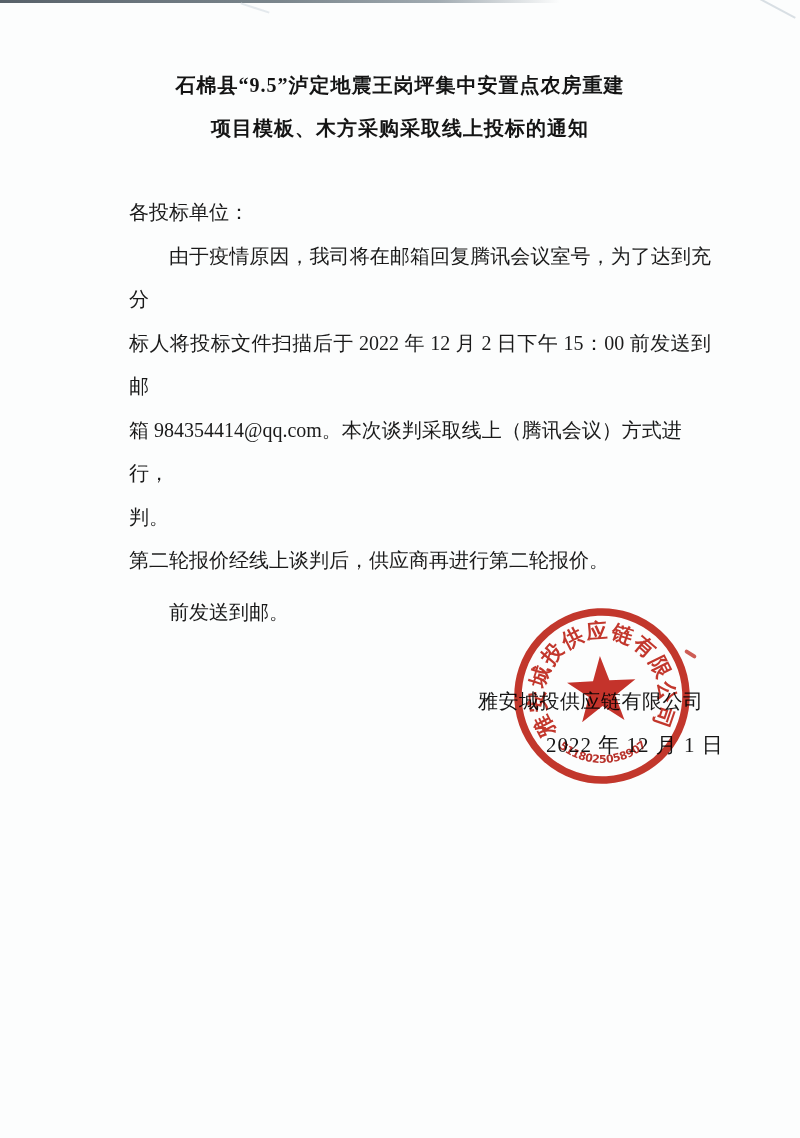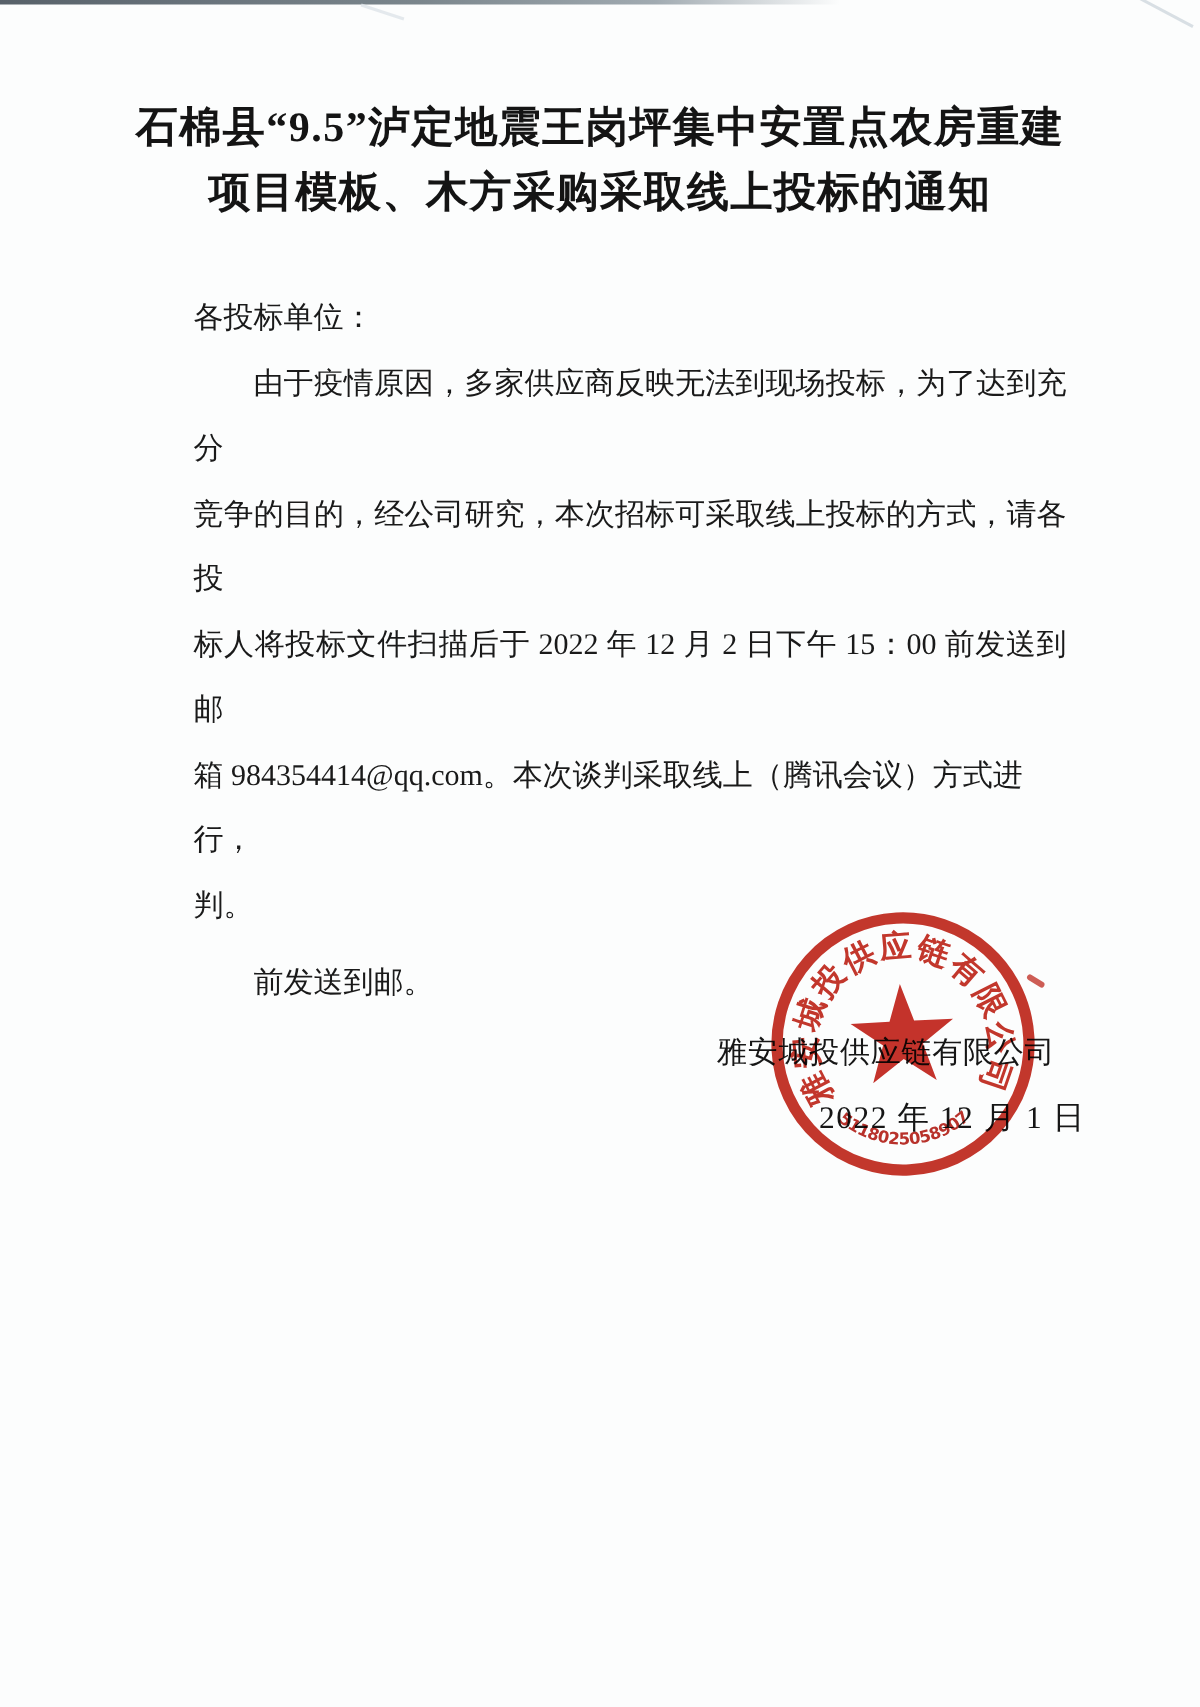--- a/index.html
+++ b/index.html
@@ -23,21 +23,21 @@
     background:#c9d2d8;opacity:.7;transform:rotate(28deg);
   }
   .streak2{
     position:absolute;left:240px;top:7px;width:30px;height:2px;
     background:#dde4e8;opacity:.8;transform:rotate(18deg);
   }
   
   .title{
     position:absolute;top:64px;left:60px;right:60px;
     text-align:center;font-weight:bold;
-    font-size:28px;line-height:43px;letter-spacing:1px;
+    font-size:20px;line-height:43px;letter-spacing:1px;
     color:#141414;
   }
   
   .body{
     position:absolute;top:191px;left:111px;width:582px;
     font-size:20px;line-height:43.5px;
     color:#1a1a1a;
     margin-left:18px;
   }
   .line{white-space:normal;}
@@ -74,25 +74,25 @@
   <div class="streak1"></div>
   <div class="streak2"></div>
 
   <div class="title">
     <div>石棉县“9.5”泸定地震王岗坪集中安置点农房重建</div>
     <div>项目模板、木方采购采取线上投标的通知</div>
   </div>
 
   <div class="body">
     <div class="line">各投标单位：</div>
-    <div class="line jline indent">由于疫情原因，多家供应商反映无法到现场投标，为了达到充分</div>
-    <div class="line jline">竞争的目的，经公司研究，本次招标可采取线上投标的方式，请各投</div>
+    <div class="line jline indent">由于疫情原因，我司将在邮箱回复腾讯会议室号，为了达到充分</div>
     <div class="line jline">标人将投标文件扫描后于 2022 年 12 月 2 日下午 15：00 前发送到邮</div>
     <div class="line">箱 984354414@qq.com。本次谈判采取线上（腾讯会议）方式进行，</div>
     <div class="line">判。</div>
+    <div class="line">第二轮报价经线上谈判后，供应商再进行第二轮报价。</div>
     <div class="line indent p3">前发送到邮。</div>
   </div>
 
   <div class="sig-company">雅安城投供应链有限公司</div>
   <div class="sig-date">2022 年 12 月 1 日</div>
 
   <svg class="seal" viewBox="-110 -110 220 220" xmlns="http://www.w3.org/2000/svg">
     <defs>
       <path id="arcTop" d="M -47.5 33.3 A 58 58 0 1 1 47.5 33.3" fill="none"></path>
       <path id="arcBottom" d="M -47.4 47.4 A 67 67 0 0 0 47.4 47.4" fill="none"></path>

